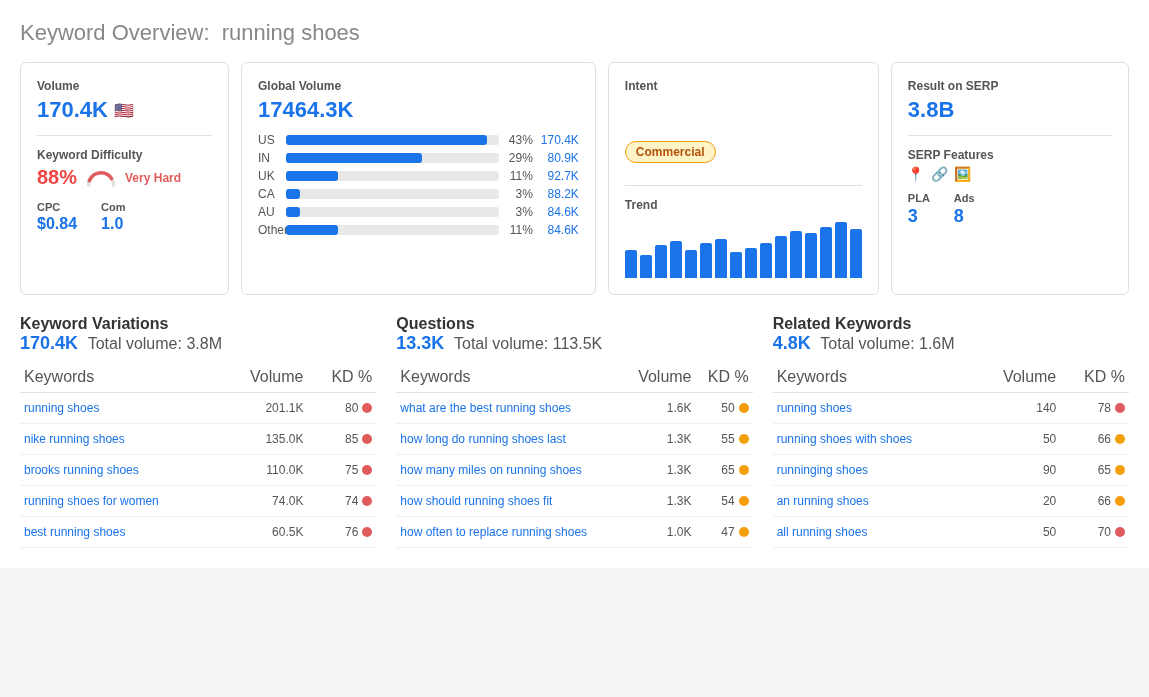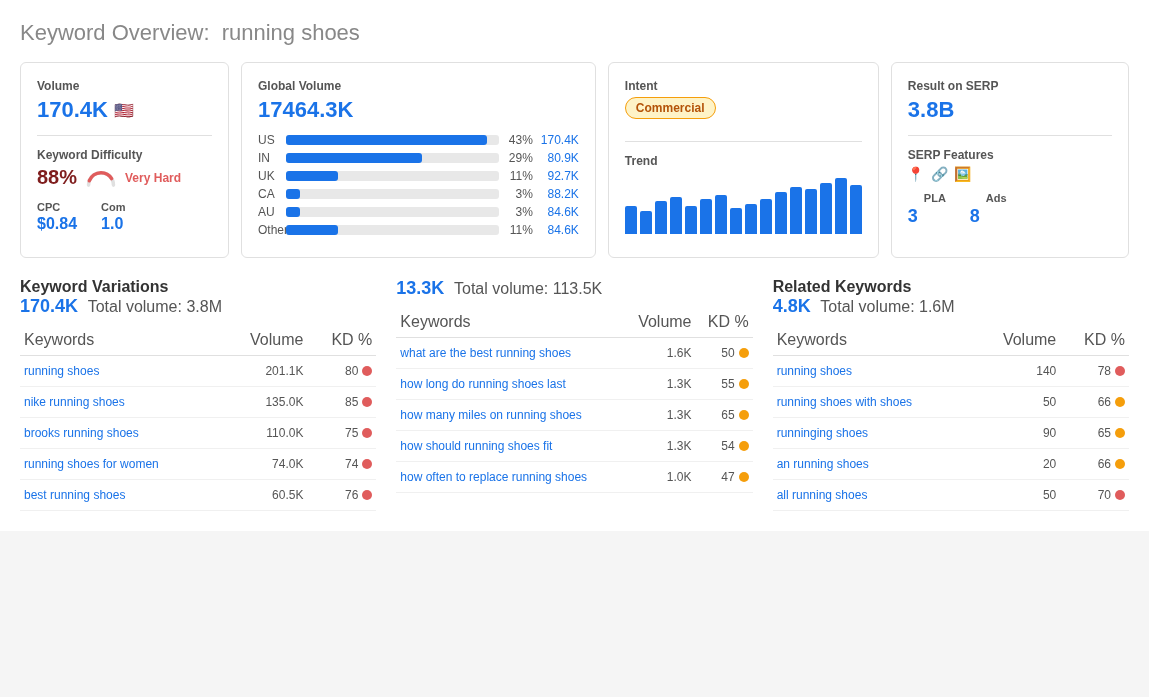--- a/index.html
+++ b/index.html
@@ -17,50 +17,50 @@
     .card-serp { flex: 1.4; }
 
     .card-label { font-size: 12px; color: #555; font-weight: bold; margin-bottom: 4px; }
     .card-value { font-size: 22px; font-weight: bold; color: #1a73e8; }
     .divider { border: none; border-top: 1px solid #e0e0e0; margin: 12px 0; }
 
     
     .volume-top { display: flex; align-items: center; gap: 6px; }
     .flag { font-size: 16px; }
     .kd-row { display: flex; align-items: center; gap: 8px; margin-top: 4px; }
-    .kd-value { font-size: 20px; font-weight: bold; color: #7f1d1d; text-align: center; }
+    .kd-value { font-size: 20px; font-weight: bold; color: #ef4444; text-align: center; }
     .kd-gauge { position: relative; width: 32px; height: 18px; }
     .kd-gauge svg { width: 32px; height: 18px; }
     .very-hard { color: #e05c5c; font-size: 12px; font-weight: bold; }
     .cpc-com-row { display: flex; gap: 24px; margin-top: 8px; }
     .cpc-item .label { font-size: 11px; color: #555; font-weight: bold; }
     .cpc-item .val { font-size: 16px; font-weight: bold; color: #1a73e8; margin-top: 2px; }
 
     
     .global-value { font-size: 22px; font-weight: bold; color: #1a73e8; margin-bottom: 10px; }
     .bar-row { display: flex; align-items: center; gap: 6px; margin-bottom: 4px; }
     .bar-country { width: 22px; font-size: 12px; color: #555; }
     .bar-track { flex: 1; background: #e8e8e8; border-radius: 3px; height: 10px; position: relative; }
     .bar-fill { background: #1a73e8; height: 10px; border-radius: 3px; }
     .bar-pct { width: 28px; font-size: 12px; color: #555; text-align: right; }
     .bar-num { width: 40px; font-size: 12px; color: #1a73e8; text-align: right; }
 
     
-    .intent-badge { display: inline-block; background: #fef3c7; color: #b45309; border: 1px solid #f59e0b; border-radius: 12px; padding: 3px 10px; font-size: 12px; font-weight: bold; margin-bottom: 10px; }
+    .intent-badge { display: inline-block; background: #fef3c7; color: #b45309; border: 1px solid #f59e0b; border-radius: 12px; padding: 3px 10px; font-size: 12px; font-weight: bold; margin-bottom: 10px; margin-top: 44px; }
     .trend-label { font-size: 12px; color: #555; font-weight: bold; margin-bottom: 6px; }
     .trend-chart { display: flex; align-items: flex-end; gap: 3px; height: 60px; }
     .trend-bar { background: #1a73e8; border-radius: 2px 2px 0 0; width: 12px; }
 
     
     .serp-result { font-size: 22px; font-weight: bold; color: #1a73e8; }
     .serp-features-label { font-size: 12px; color: #555; font-weight: bold; margin-top: 10px; margin-bottom: 4px; }
     .serp-icons { display: flex; gap: 6px; margin-bottom: 10px; }
     .serp-icon { font-size: 14px; color: #888; }
     .pla-ads-row { display: flex; gap: 24px; margin-top: 4px; }
-    .pla-item .label { font-size: 11px; color: #555; font-weight: bold; margin-left: 16px; }
+    .pla-item .label { font-size: 11px; color: #555; font-weight: bold; }
     .pla-item .val { font-size: 18px; font-weight: bold; color: #1a73e8; margin-top: 2px; }
 
     
     .bottom-row { display: flex; gap: 20px; }
     .bottom-col { flex: 1; }
 
     .section-header { margin-bottom: 6px; }
     .section-title { font-size: 16px; font-weight: bold; color: #333; }
     .section-count { font-size: 18px; font-weight: bold; color: #1a73e8; display: inline; }
     .section-total { font-size: 16px; color: #555; display: inline; margin-left: 6px; }
@@ -271,20 +271,21 @@
         <td class="right">
                 <span class="kd-cell">76<span class="dot dot-red"></span></span>
               </td>
       </tr>
           </tbody>
       </table>
     </div>
 
     <div class="bottom-col">
       <div class="section-header">
+        <div class="section-title">Questions</div>
         <span class="section-count">13.3K</span>
         <span class="section-total">Total volume: 113.5K</span>
       </div>
       <table class="kw-table">
         <thead>
           <tr>
             <th>Keywords</th>
             <th class="right">Volume</th>
             <th class="right">KD %</th>
           </tr>

